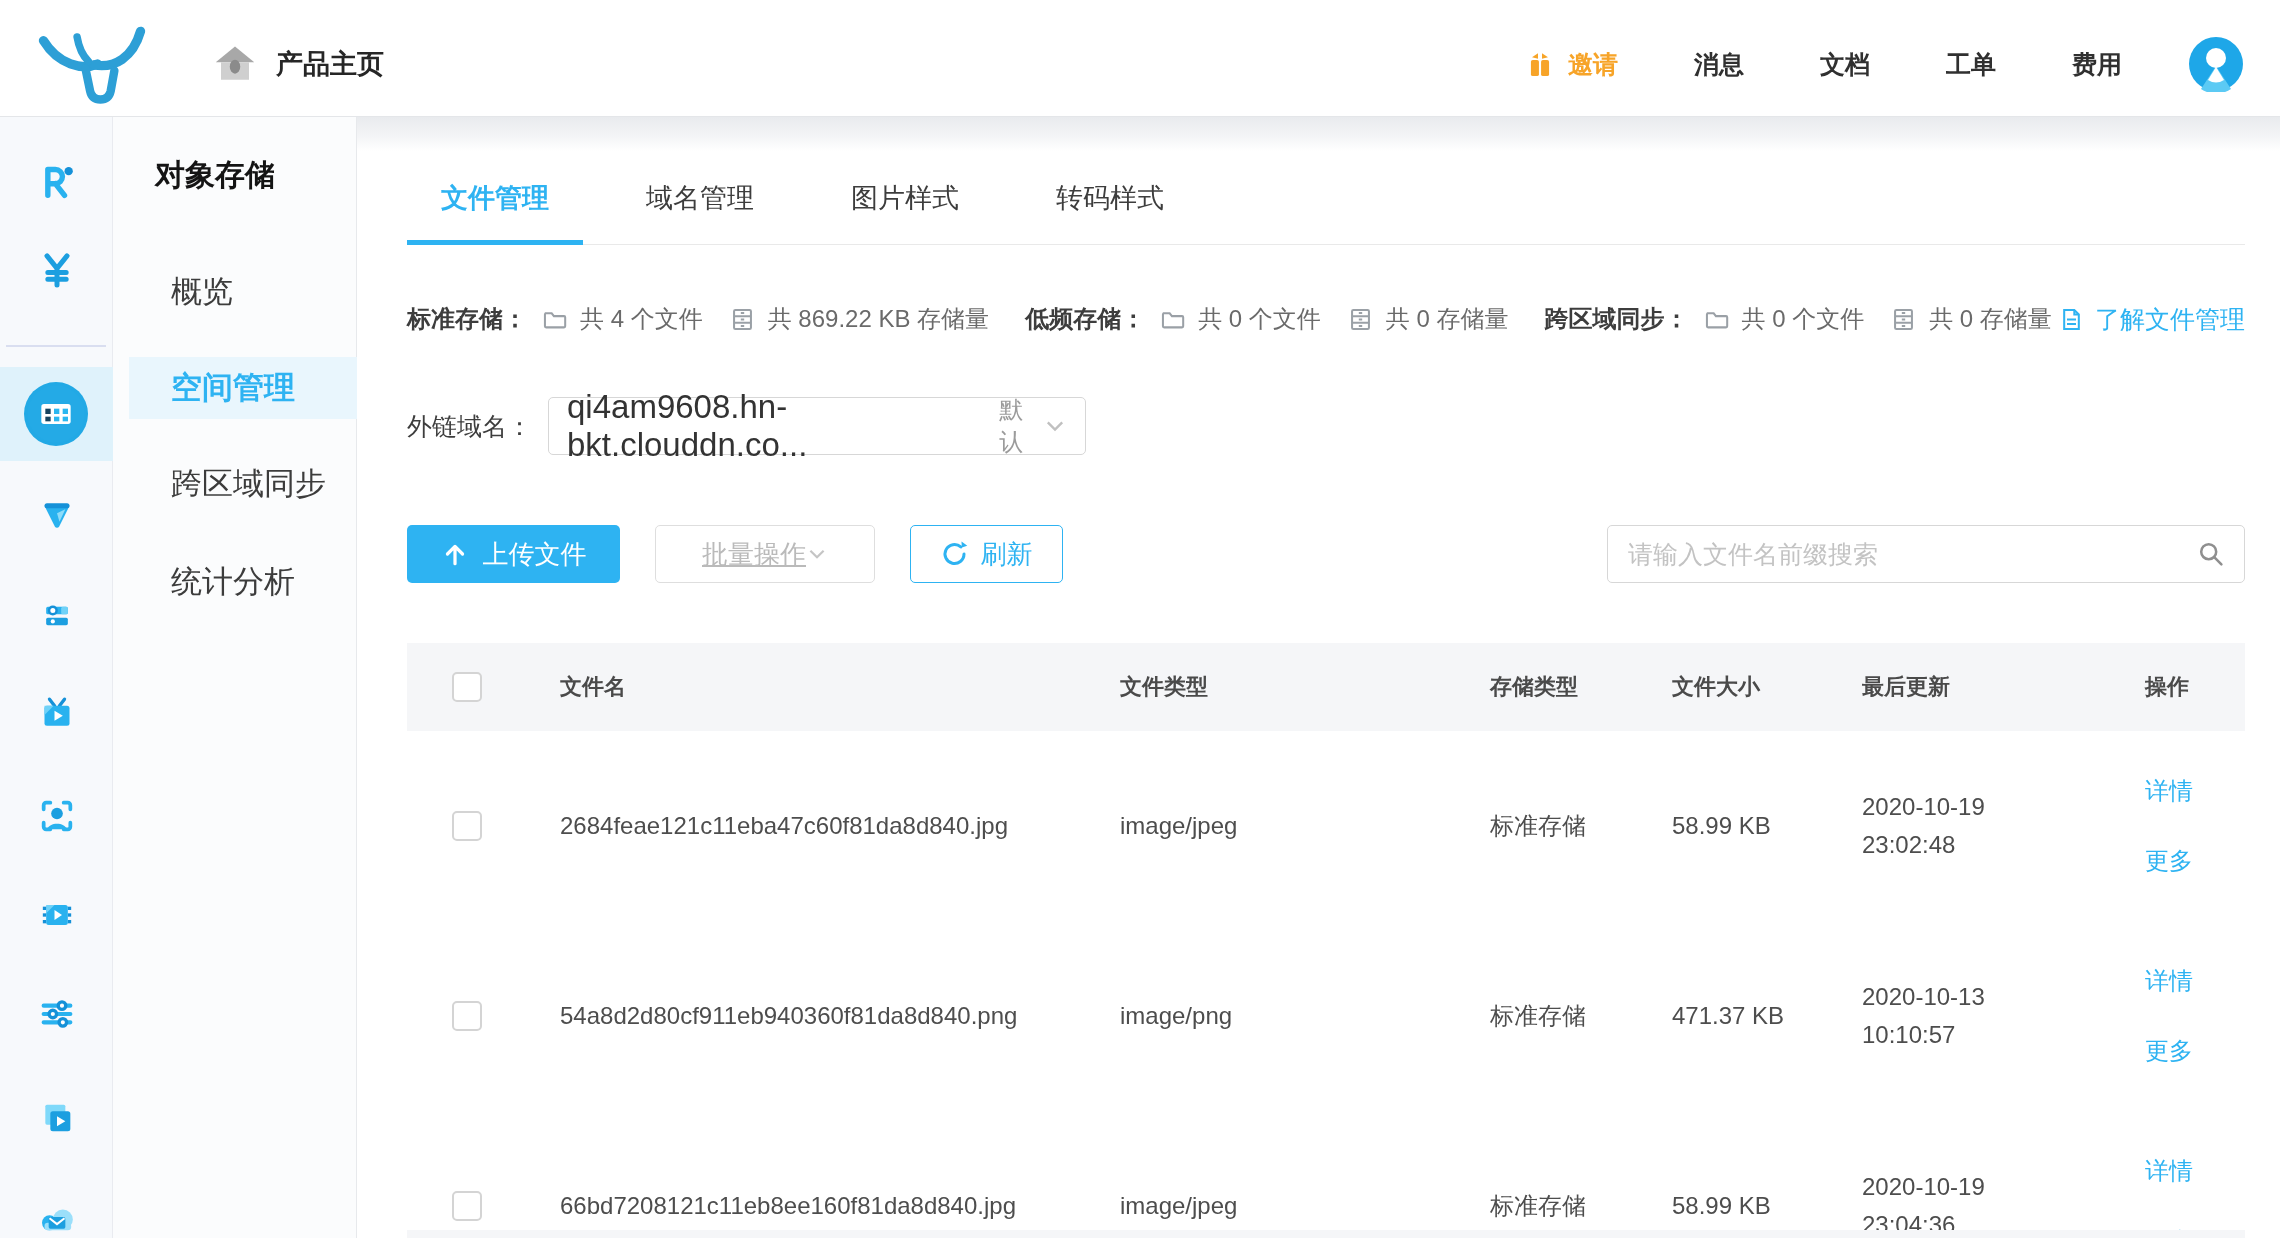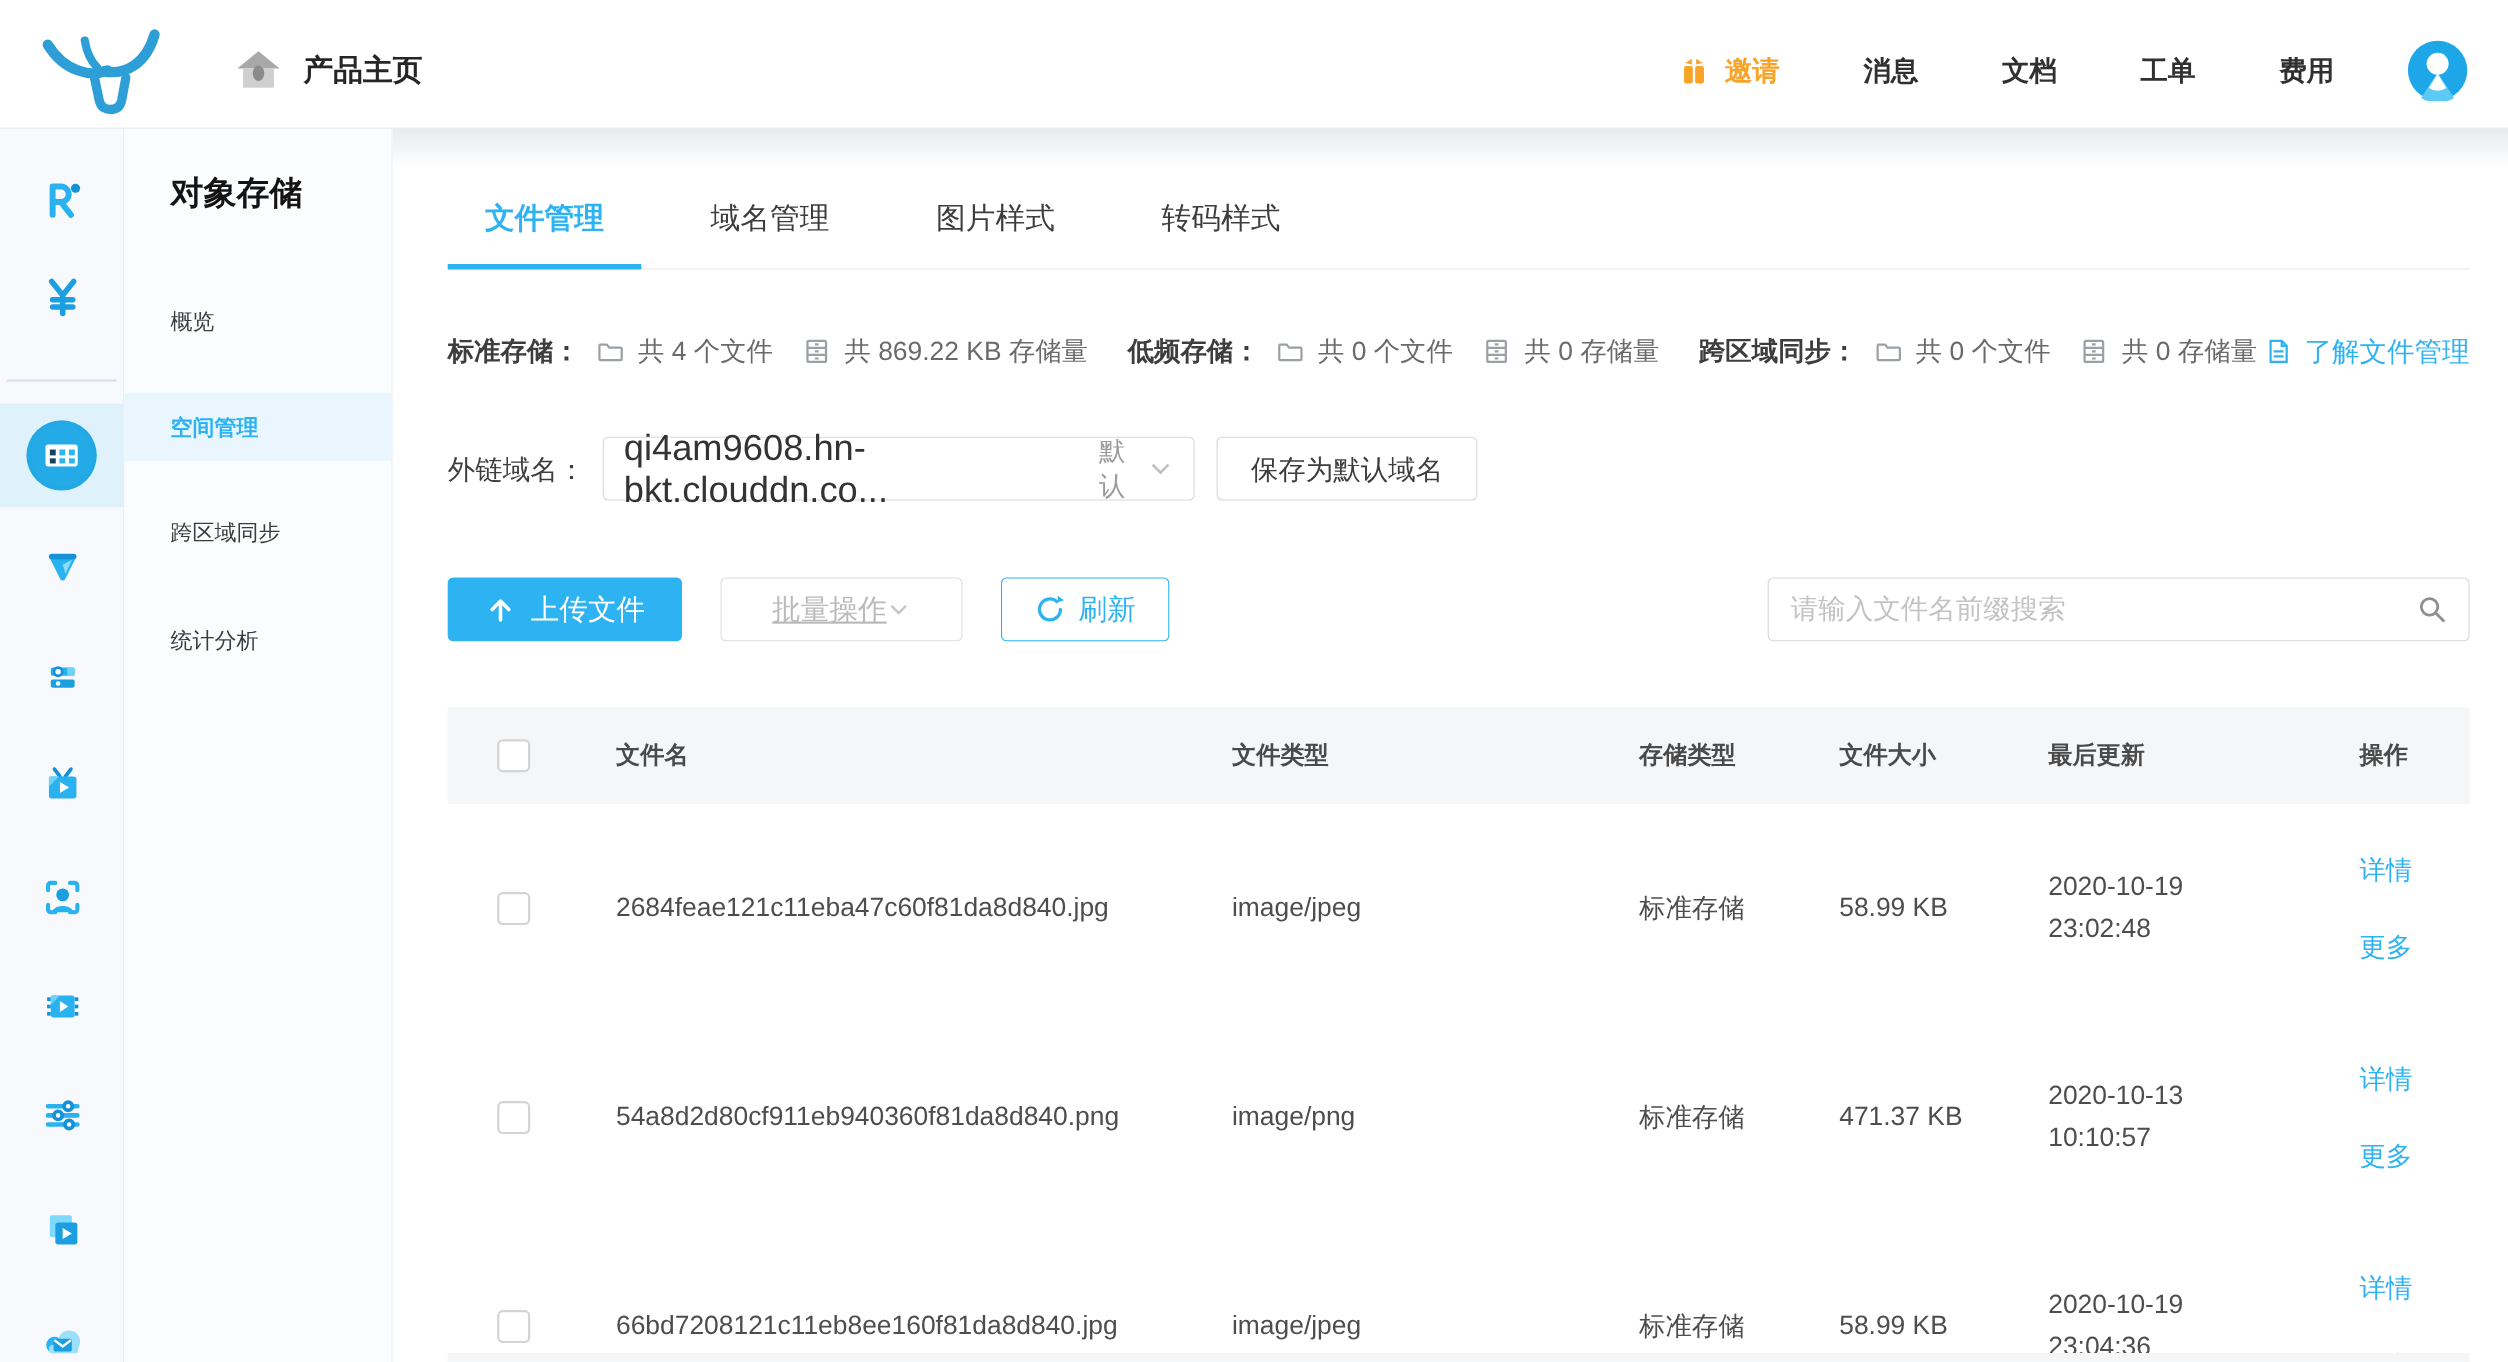--- a/index.html
+++ b/index.html
@@ -26,22 +26,22 @@
   .rail-item{position:absolute;left:0;width:113px;display:flex;justify-content:center;cursor:pointer;}
   .rail-divider{position:absolute;top:228px;left:6px;width:100px;height:2px;background:#d9def0;}
   .rail-active-bg{position:absolute;top:250px;left:0;width:113px;height:94px;background:#dff2fb;}
   .rail-circle{position:absolute;top:265px;left:24px;width:64px;height:64px;border-radius:50%;
                background:#22a9e5;display:flex;align-items:center;justify-content:center;cursor:pointer;}
 
   
   .sidenav{position:relative;width:244px;flex:0 0 244px;box-sizing:border-box;
            background:#fbfcfd;border-right:1px solid #e7e9ec;}
   .sidenav-title{position:absolute;top:38px;left:42px;font-size:30px;font-weight:700;color:#141414;}
-  .side-item{position:absolute;left:0;width:244px;height:62px;display:flex;align-items:center;
-             padding-left:42px;box-sizing:border-box;font-size:20px;color:#3c3c3c;cursor:pointer;}
+  .side-item{position:absolute;left:16px;width:244px;height:62px;display:flex;align-items:center;
+             padding-left:42px;box-sizing:border-box;font-size:31px;color:#3c3c3c;cursor:pointer;}
   .side-item.active{background:#e9f6fd;color:#2eb3f2;font-weight:600;}
 
   
   .main{position:relative;flex:1;background:#fff;overflow:hidden;}
   .band{height:34px;background:linear-gradient(180deg,#e9ebee 0%,#f3f4f6 55%,#ffffff 100%);}
   .card{padding:0 35px 0 50px;}
 
   
   .tabs{display:flex;align-items:stretch;height:93px;border-bottom:1px solid #e9e9e9;gap:29px;}
   .tab{display:flex;align-items:center;padding:0 34px;font-size:27px;color:#3d3d3d;
@@ -348,21 +348,20 @@
           <span class="domain-label">外链域名：</span>
           <div class="domain-select">
             <span class="domain-value">qi4am9608.hn-bkt.clouddn.co...</span>
             <span class="domain-badge">默认</span>
             <span class="chev">
               <svg viewBox="0 0 20 20" width="24" height="24">
                   <polyline points="4,7 10,13 16,7" fill="none" stroke="#c0c0c0" stroke-width="2"></polyline>
                 </svg>
             </span>
           </div>
-          <div class="save-btn">保存为默认域名</div>
         </div>
 
         <div class="toolbar">
           <div class="btn btn-upload">
             <span>
               <svg viewBox="0 0 26 26" width="28" height="28">
                   <path d="M13 22 V6 M6 13 l7 -7 7 7" fill="none" stroke="#fff" stroke-width="3" stroke-linecap="round" stroke-linejoin="round"></path>
                 </svg>
             </span>
             <span>上传文件</span>

